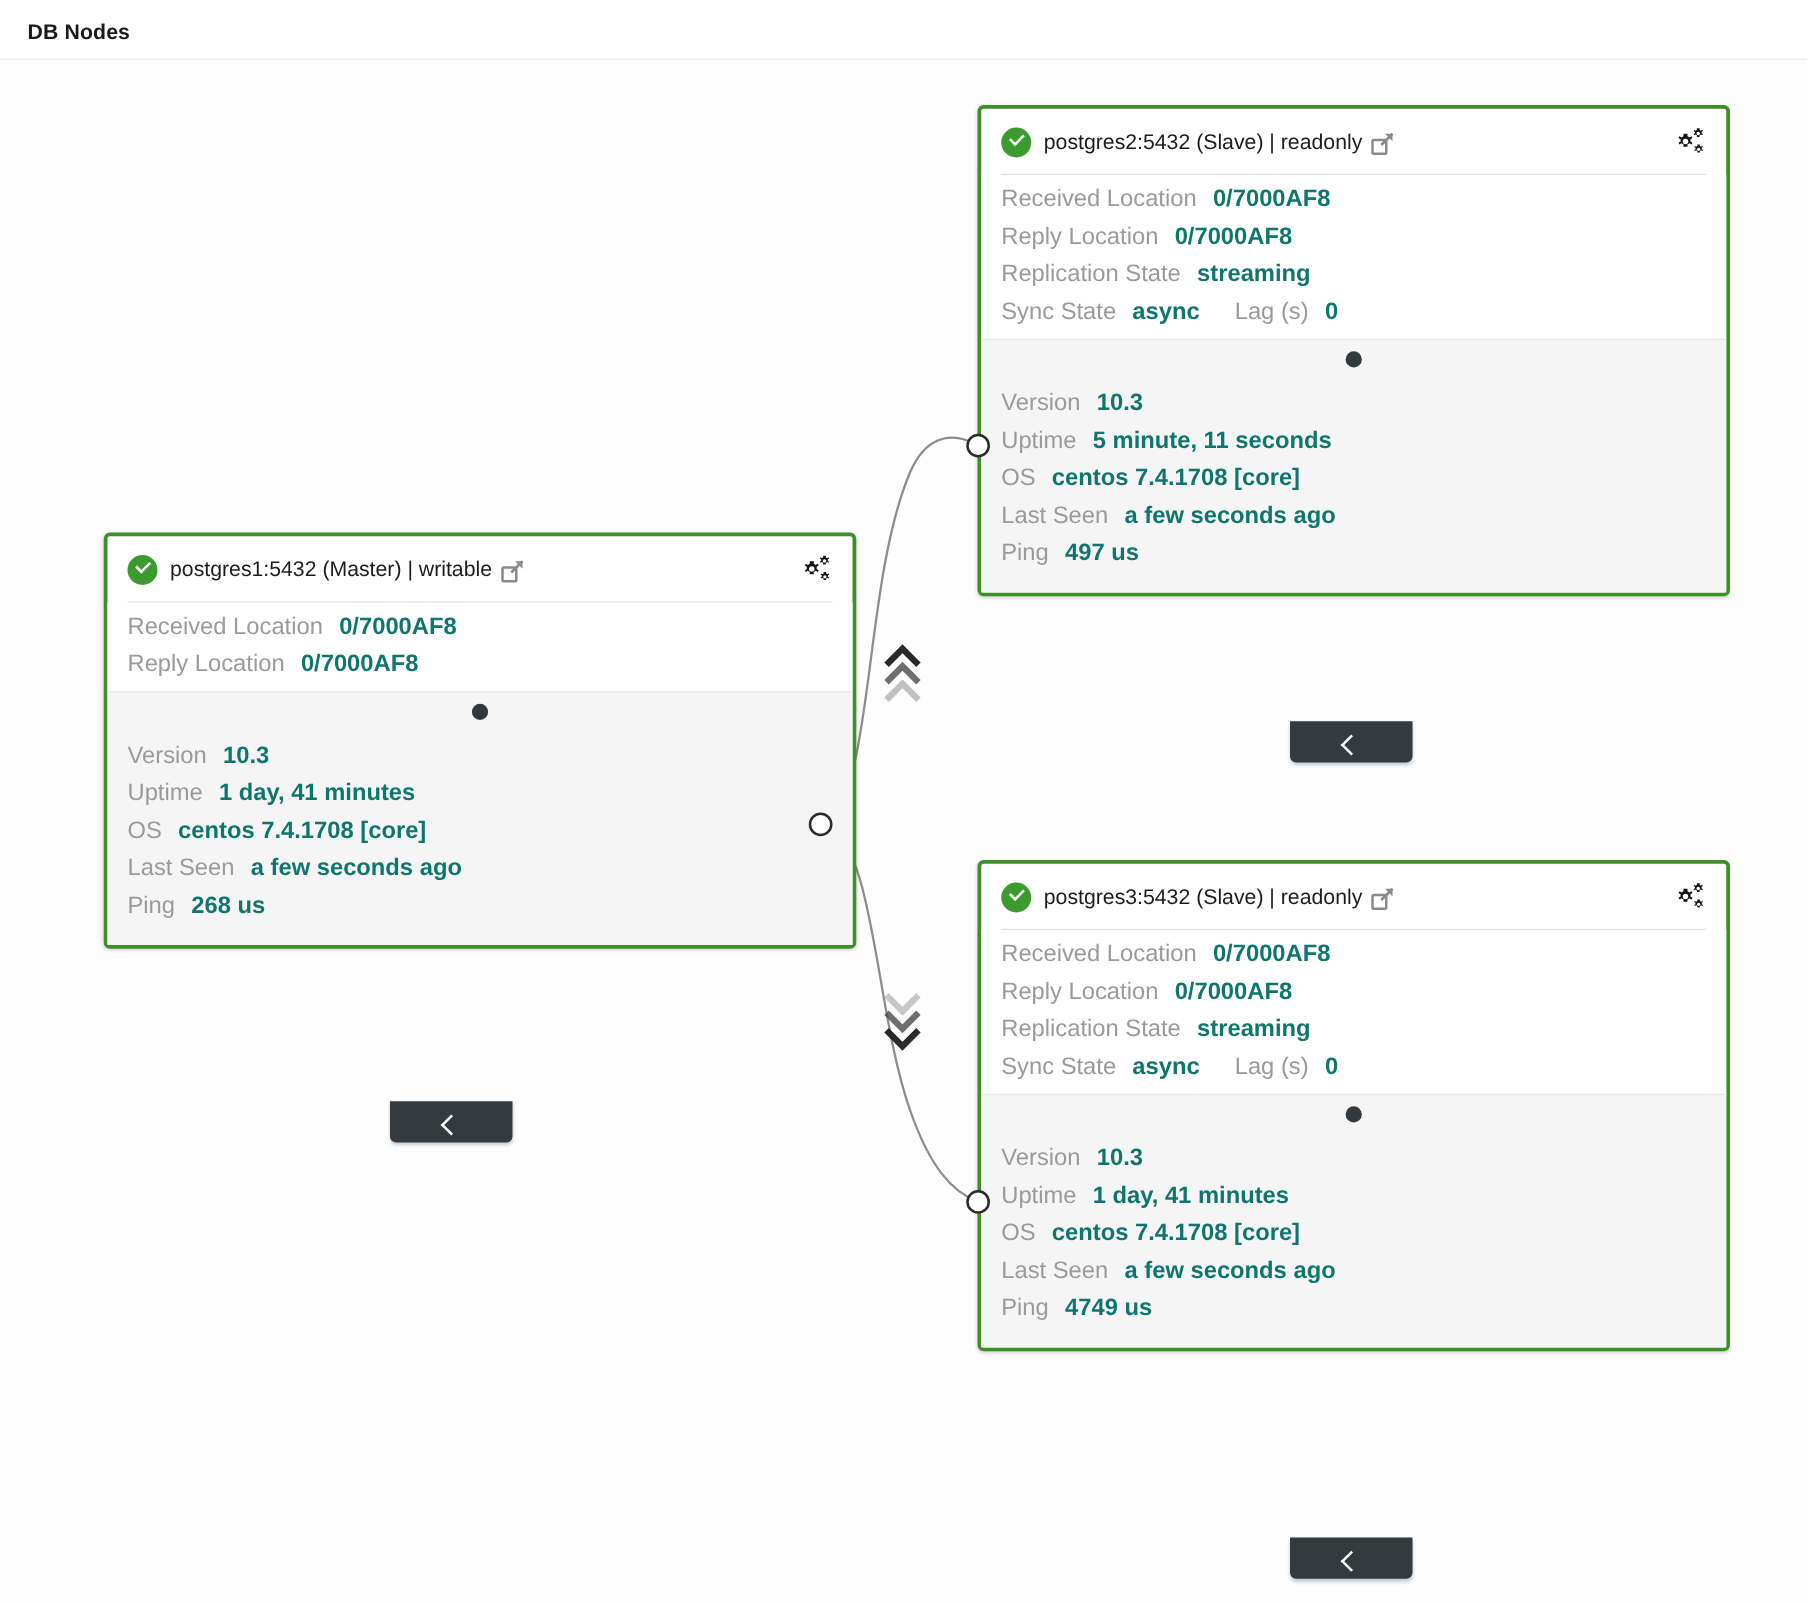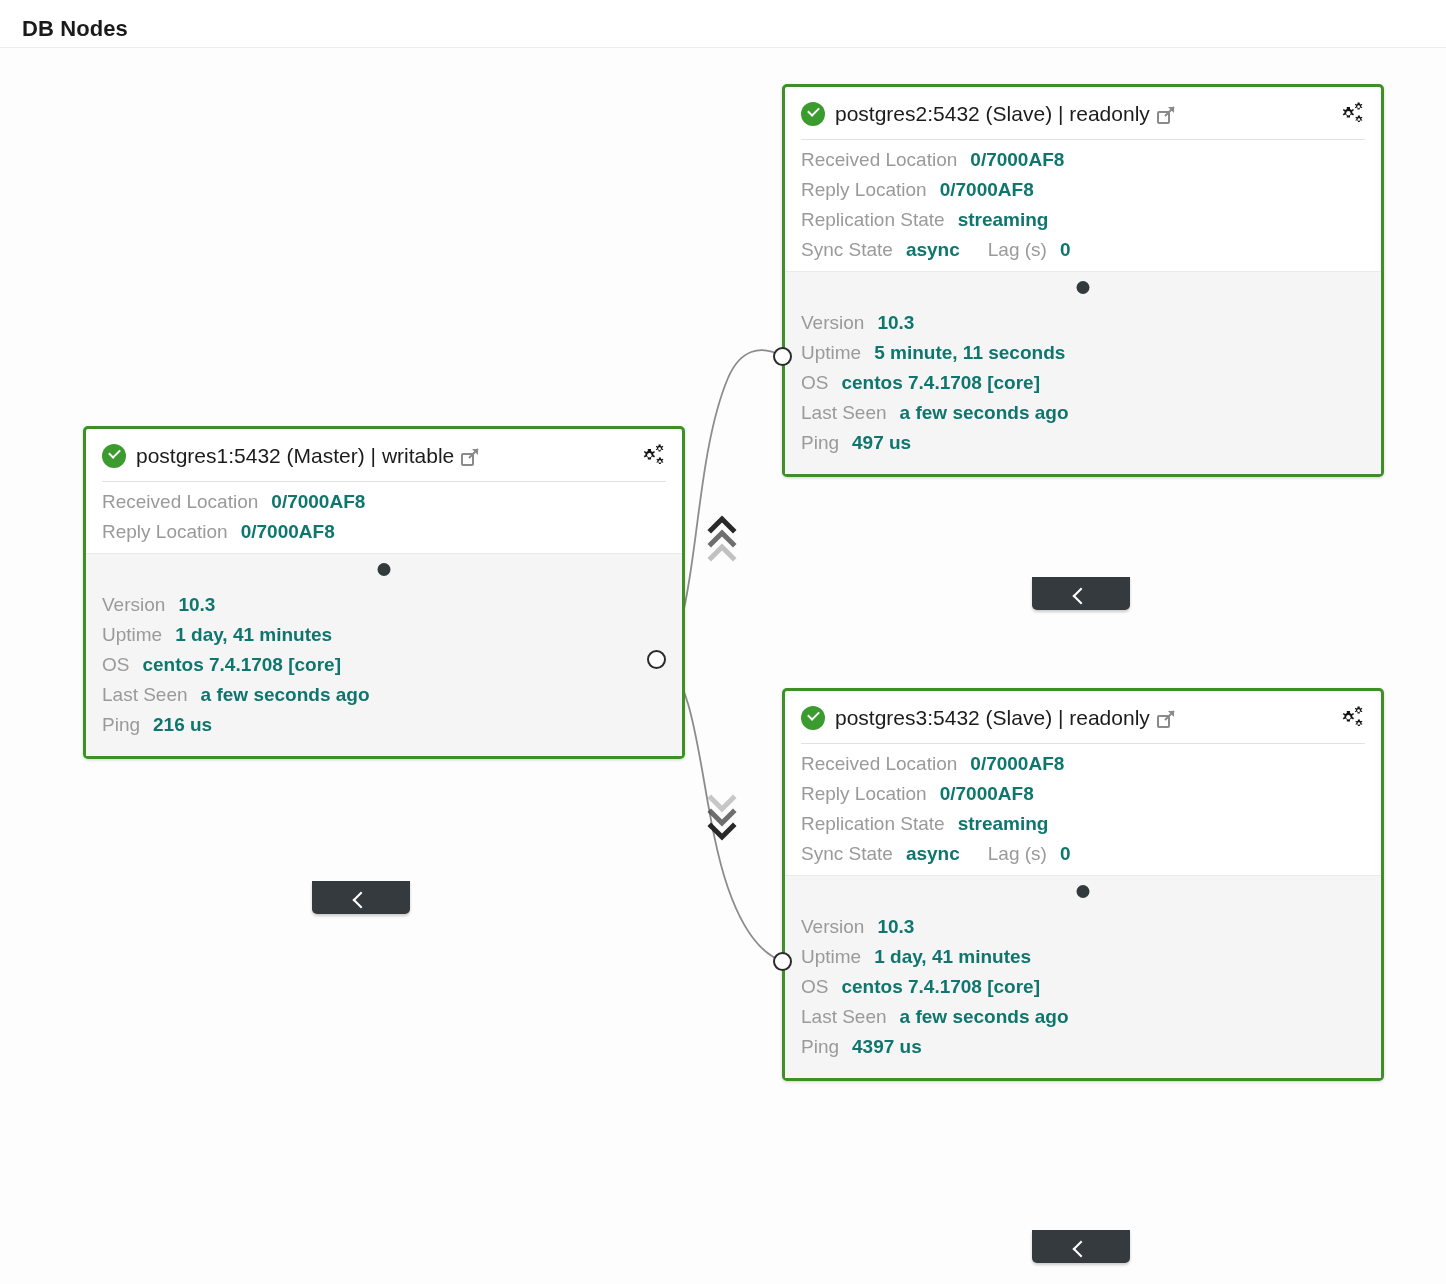--- a/index.html
+++ b/index.html
@@ -22,21 +22,21 @@
   .page-header {
     position: absolute;
     left: 0; top: 0;
     width: 1446px; height: 48px;
     border-bottom: 1px solid #ececec;
     background: #ffffff;
   }
   .page-header .title {
     position: absolute;
     left: 22px; top: 16px;
-    font-size: 22px;
+    font-size: 17px;
     font-weight: bold;
     color: #1a1a1a;
     letter-spacing: 0.1px;
   }
 
   
   .canvas {
     position: absolute;
     left: 0; top: 48px;
     width: 1446px; height: 1236px;
@@ -75,21 +75,21 @@
     content: "";
     position: absolute;
     left: 6.5px; top: 5.5px;
     width: 9px; height: 5px;
     border-left: 2.6px solid #ffffff;
     border-bottom: 2.6px solid #ffffff;
     transform: rotate(-45deg);
   }
   .node-title {
     margin-left: 10px;
-    font-size: 21px;
+    font-size: 17px;
     color: #1c1c1c;
     white-space: nowrap;
   }
   .ext-link-icon {
     display: inline-block;
     width: 17px; height: 17px;
     position: relative;
     margin-left: 7px;
     top: 2px;
   }
@@ -257,21 +257,21 @@
         <div class="row">
           <span class="lbl">OS</span>
           <span class="val">centos 7.4.1708 [core]</span>
         </div>
         <div class="row">
           <span class="lbl">Last Seen</span>
           <span class="val">a few seconds ago</span>
         </div>
         <div class="row">
           <span class="lbl">Ping</span>
-          <span class="val">216 us</span>
+          <span class="val">268 us</span>
         </div>
       </div>
     </div>
 
     <div class="handle" style="left:647px; top:602px;"></div>
 
     <div class="collapse-tab" style="left:312px; top:833px;">
       <span class="chev"></span>
     </div>
 
@@ -411,21 +411,21 @@
         <div class="row">
           <span class="lbl">OS</span>
           <span class="val">centos 7.4.1708 [core]</span>
         </div>
         <div class="row">
           <span class="lbl">Last Seen</span>
           <span class="val">a few seconds ago</span>
         </div>
         <div class="row">
           <span class="lbl">Ping</span>
-          <span class="val">4397 us</span>
+          <span class="val">4749 us</span>
         </div>
       </div>
     </div>
 
     <div class="handle" style="left:773px; top:904px;"></div>
 
     <div class="collapse-tab" style="left:1032px; top:1182px;">
       <span class="chev"></span>
     </div>
 

